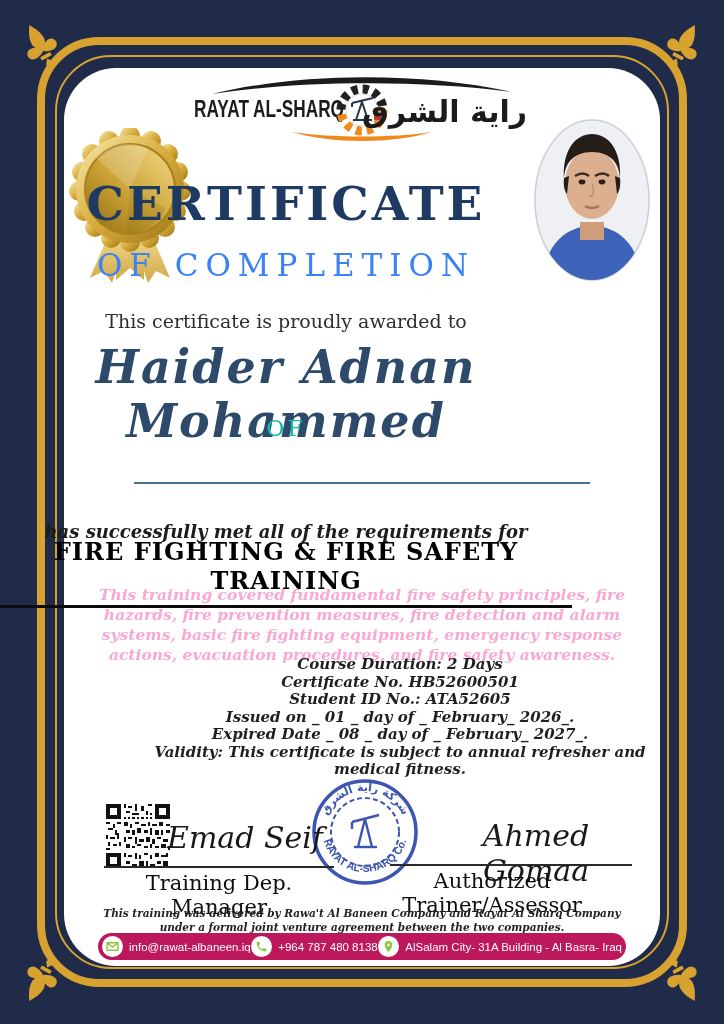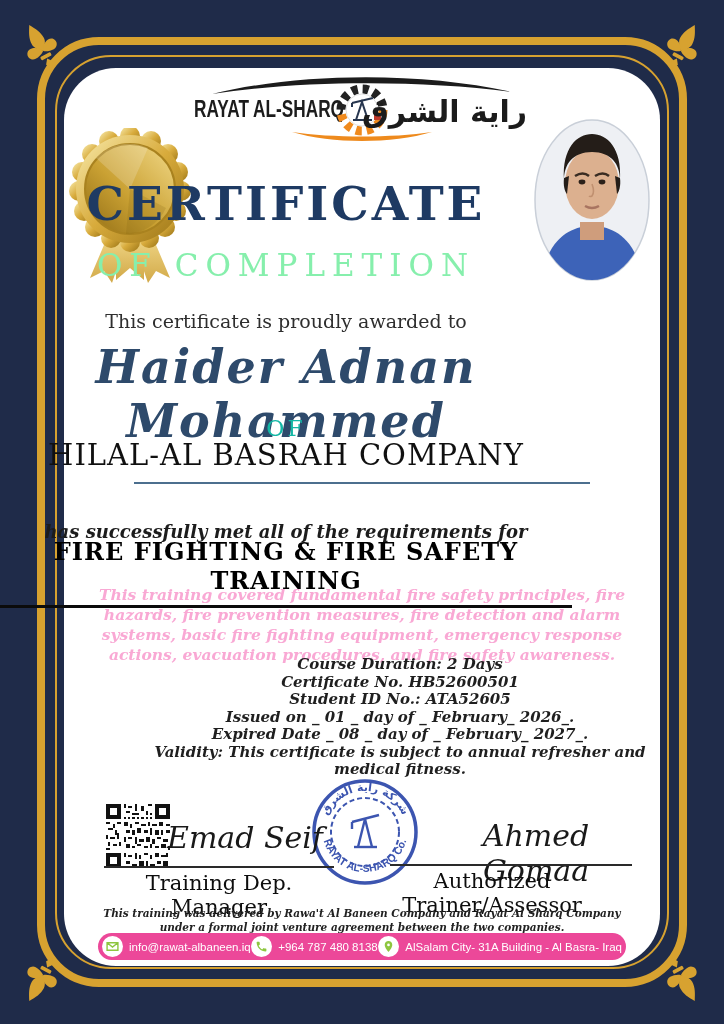--- a/index.html
+++ b/index.html
@@ -20,21 +20,21 @@
   .fleur.br{right:22px;bottom:20px;transform:rotate(152deg);}
 
   
   .logo{position:absolute;left:50%;top:70px;transform:translateX(-50%);width:360px;height:80px;}
   .medal{position:absolute;left:66px;top:128px;width:128px;height:160px;}
   .photo{position:absolute;left:533px;top:118px;width:118px;height:164px;}
 
   
   .ctext{position:absolute;left:0;width:572px;text-align:center;}
   .title-main{top:176px;font-size:47px;font-weight:700;color:#1e3a63;letter-spacing:3px;}
-  .title-sub{top:247px;font-size:31px;font-weight:400;color:#86efac;letter-spacing:7px;}
+  .title-sub{top:247px;font-size:31px;font-weight:400;color:#3b82f6;letter-spacing:7px;}
   .intro{top:310px;font-size:19px;color:#2e2e2e;}
   .recipient{top:340px;font-size:46px;font-style:italic;color:#2e4a6b;letter-spacing:2px;font-weight:bold;}
   .of-word{top:416px;font-size:22px;color:#14b8a6;letter-spacing:3px;}
   .company{top:438px;font-size:29px;color:#101010;letter-spacing:1px;}
   .company-underline{position:absolute;left:134px;top:482px;width:456px;border-top:2px solid #4c6f8e;}
   .statement{top:521px;font-size:18px;font-style:italic;font-weight:600;color:#1c1c1c;}
   .course-title-wrap{top:537px;}
   .course-title{display:inline-block;font-size:24px;font-weight:700;color:#000;
     border-bottom:3px solid #0b0b0b;padding:0 6px 10px 6px;letter-spacing:1px;}
   .description{top:585px;left:82px;width:560px;font-size:15.5px;font-style:italic;font-weight:600;
@@ -51,21 +51,21 @@
   .sig-line{position:absolute;border-top:2px solid #2a2a2a;}
   .sig-line.left{left:104px;top:866px;width:230px;}
   .sig-line.right{left:390px;top:864px;width:242px;}
   .sig-label{position:absolute;font-size:21px;color:#0d0d0d;text-align:center;}
   .sig-label.left{left:96px;top:871px;width:246px;}
   .sig-label.right{left:344px;top:869px;width:296px;}
 
   
   .footer-note{position:absolute;left:102px;top:906px;width:520px;text-align:center;
     font-size:10.5px;font-style:italic;font-weight:700;color:#222;line-height:1.35;}
-  .green-bar{position:absolute;left:98px;top:933px;width:528px;height:27px;background:#ec4899;
+  .green-bar{position:absolute;left:98px;top:933px;width:528px;height:27px;background:#be185d;
     border-radius:14px;display:flex;align-items:center;justify-content:space-between;
     padding:0 4px;box-sizing:border-box;font-family:"Liberation Sans", sans-serif;}
   .gb-group{display:flex;align-items:center;gap:6px;}
   .gb-icon{width:21px;height:21px;border-radius:50%;background:#ffffff;display:flex;
     align-items:center;justify-content:center;flex:0 0 auto;}
   .gb-icon svg{width:13px;height:13px;fill:#8dc63f;}
   .gb-text{color:#ffffff;font-size:11.5px;white-space:nowrap;}
 </style>
 </head>
 <body>
@@ -209,21 +209,20 @@
         <path d="M52 88 q7 4 14 0" stroke="#a87460" stroke-width="2.4" fill="none"></path>
       </g>
     </svg>
   </div>
 
   <div class="ctext title-main">CERTIFICATE</div>
   <div class="ctext title-sub">OF COMPLETION</div>
   <div class="ctext intro">This certificate is proudly awarded to</div>
   <div class="ctext recipient">Haider Adnan Mohammed</div>
   <div class="ctext of-word">OF</div>
-  <div class="ctext company">HILAL-AL BASRAH COMPANY</div>
   <div class="company-underline"></div>
   <div class="ctext statement">has successfully met all of the requirements for</div>
   <div class="ctext course-title-wrap"><span class="course-title">FIRE FIGHTING &amp; FIRE SAFETY TRAINING</span></div>
   <div class="description">This training covered fundamental fire safety principles, fire hazards, fire prevention measures, fire detection and alarm systems, basic fire fighting equipment, emergency response actions, evacuation procedures, and fire safety awareness.</div>
 
   <div class="details">
     <div>Course Duration: 2 Days</div>
     <div>Certificate No. HB52600501</div>
     <div>Student ID No.: ATA52605</div>
     <div>Issued on _ 01 _ day of _ February_ 2026_.</div>

